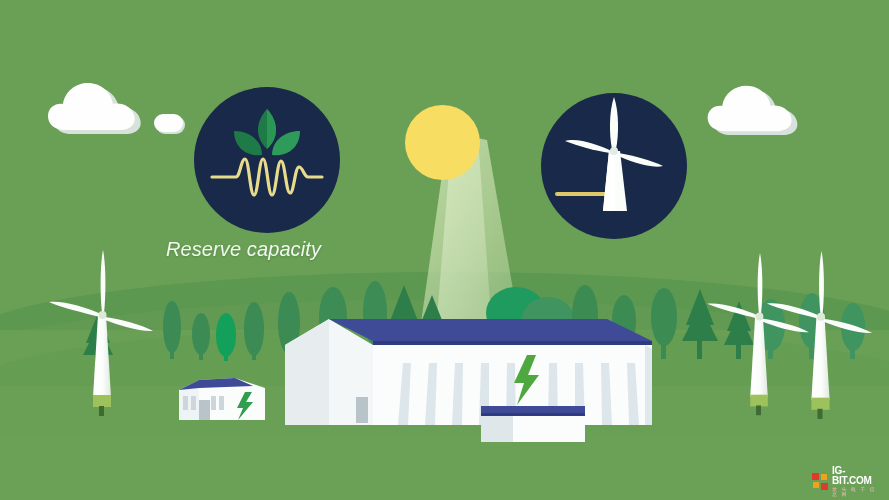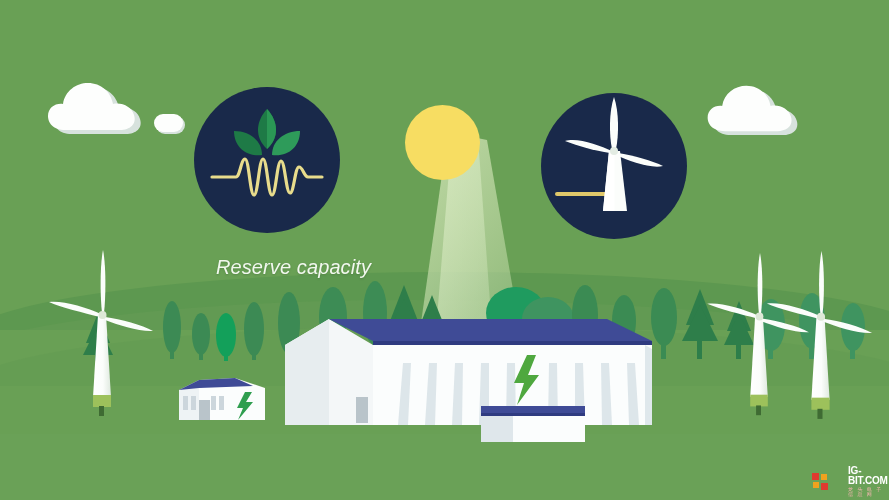--- a/index.html
+++ b/index.html
@@ -68,37 +68,36 @@
     background: #19294a;
   }
   #badge-left  { left: 194px; top: 87px;  width: 146px; height: 146px; }
   #badge-right { left: 541px; top: 93px;  width: 146px; height: 146px; }
 
   .badge-label {
     color: #f2f8ef;
     font-size: 20px;
     font-style: italic;
     font-weight: 400;
-    text-align: right;
+    text-align: left;
     line-height: 1.24;
     letter-spacing: .1px;
     white-space: pre-line;
     text-shadow: 0 1px 2px rgba(40,70,35,.25);
-    margin-top: 18px;
   }
   #label-left  { left: 166px; top: 237px; width: 205px; }
   #label-right { left: 507px; top: 233px; width: 215px; }
 
   
   #watermark {
     left: 812px; top: 470px;
     width: 72px; height: 22px;
     display: flex;
     align-items: center;
-    gap: 19px;
+    gap: 3px;
   }
   #wm-mark {
     width: 17px; height: 17px;
     flex: 0 0 auto;
   }
   #wm-text-wrap {
     display: flex;
     flex-direction: column;
     justify-content: center;
     line-height: 1;

